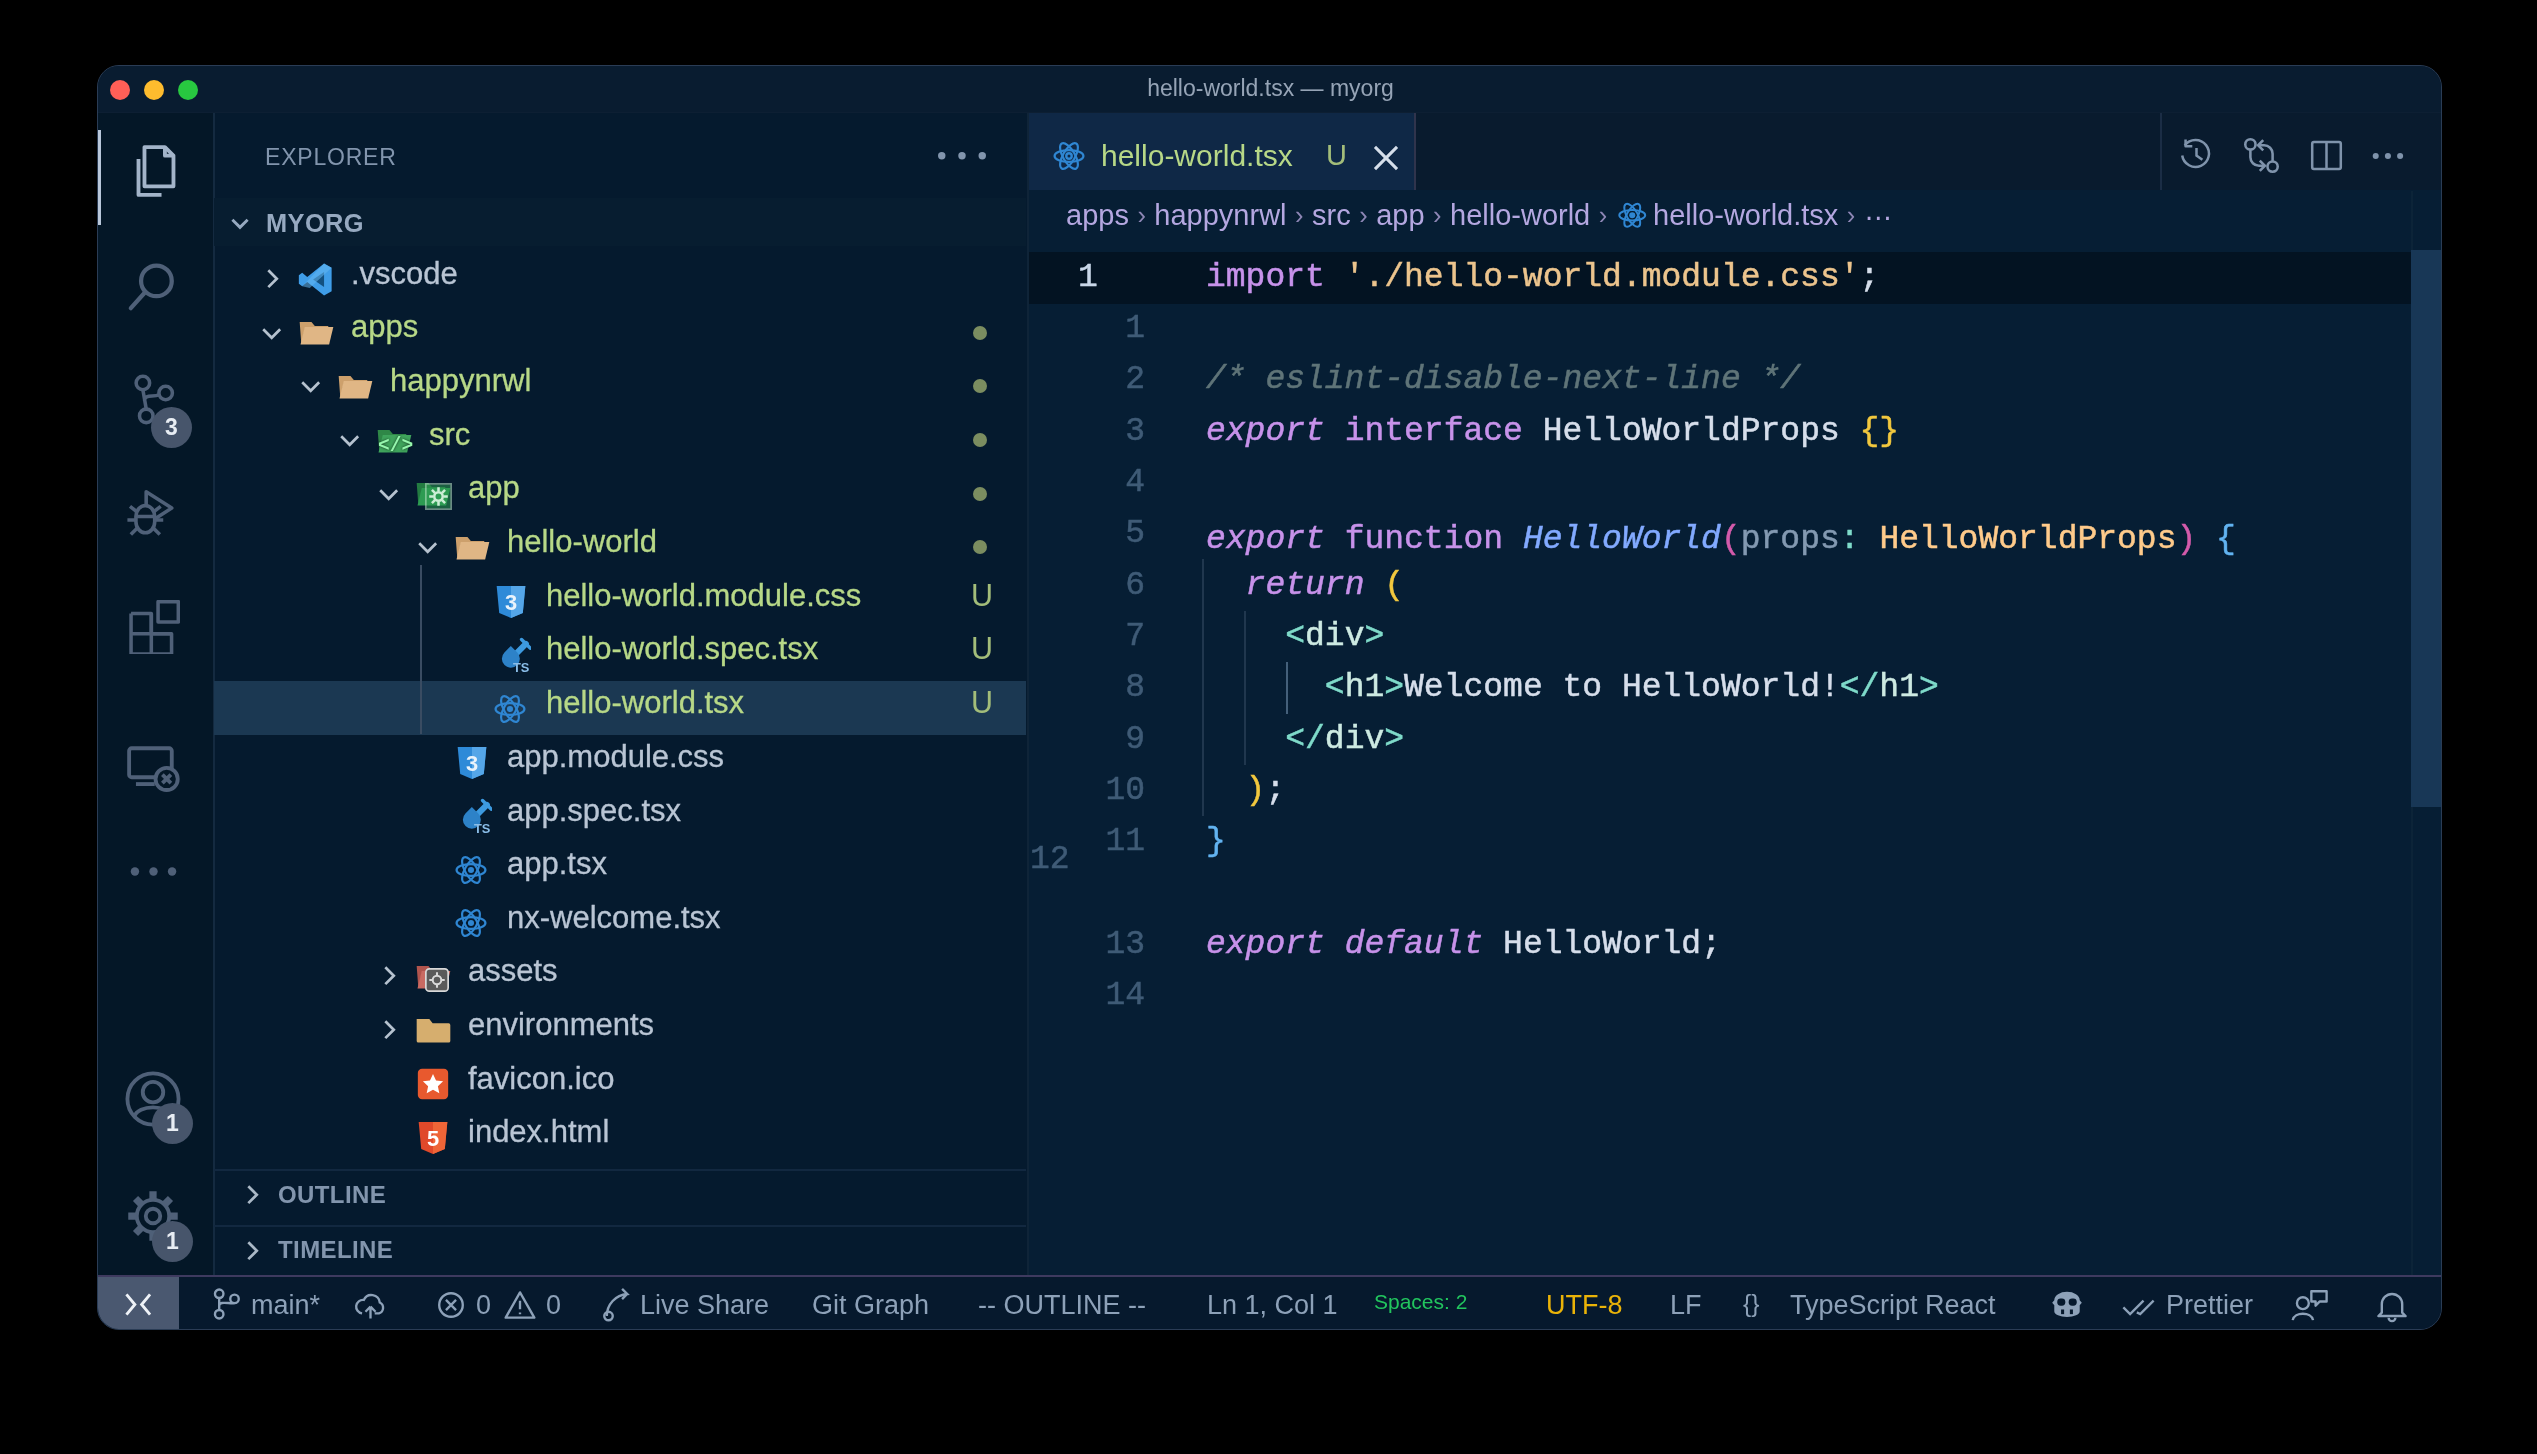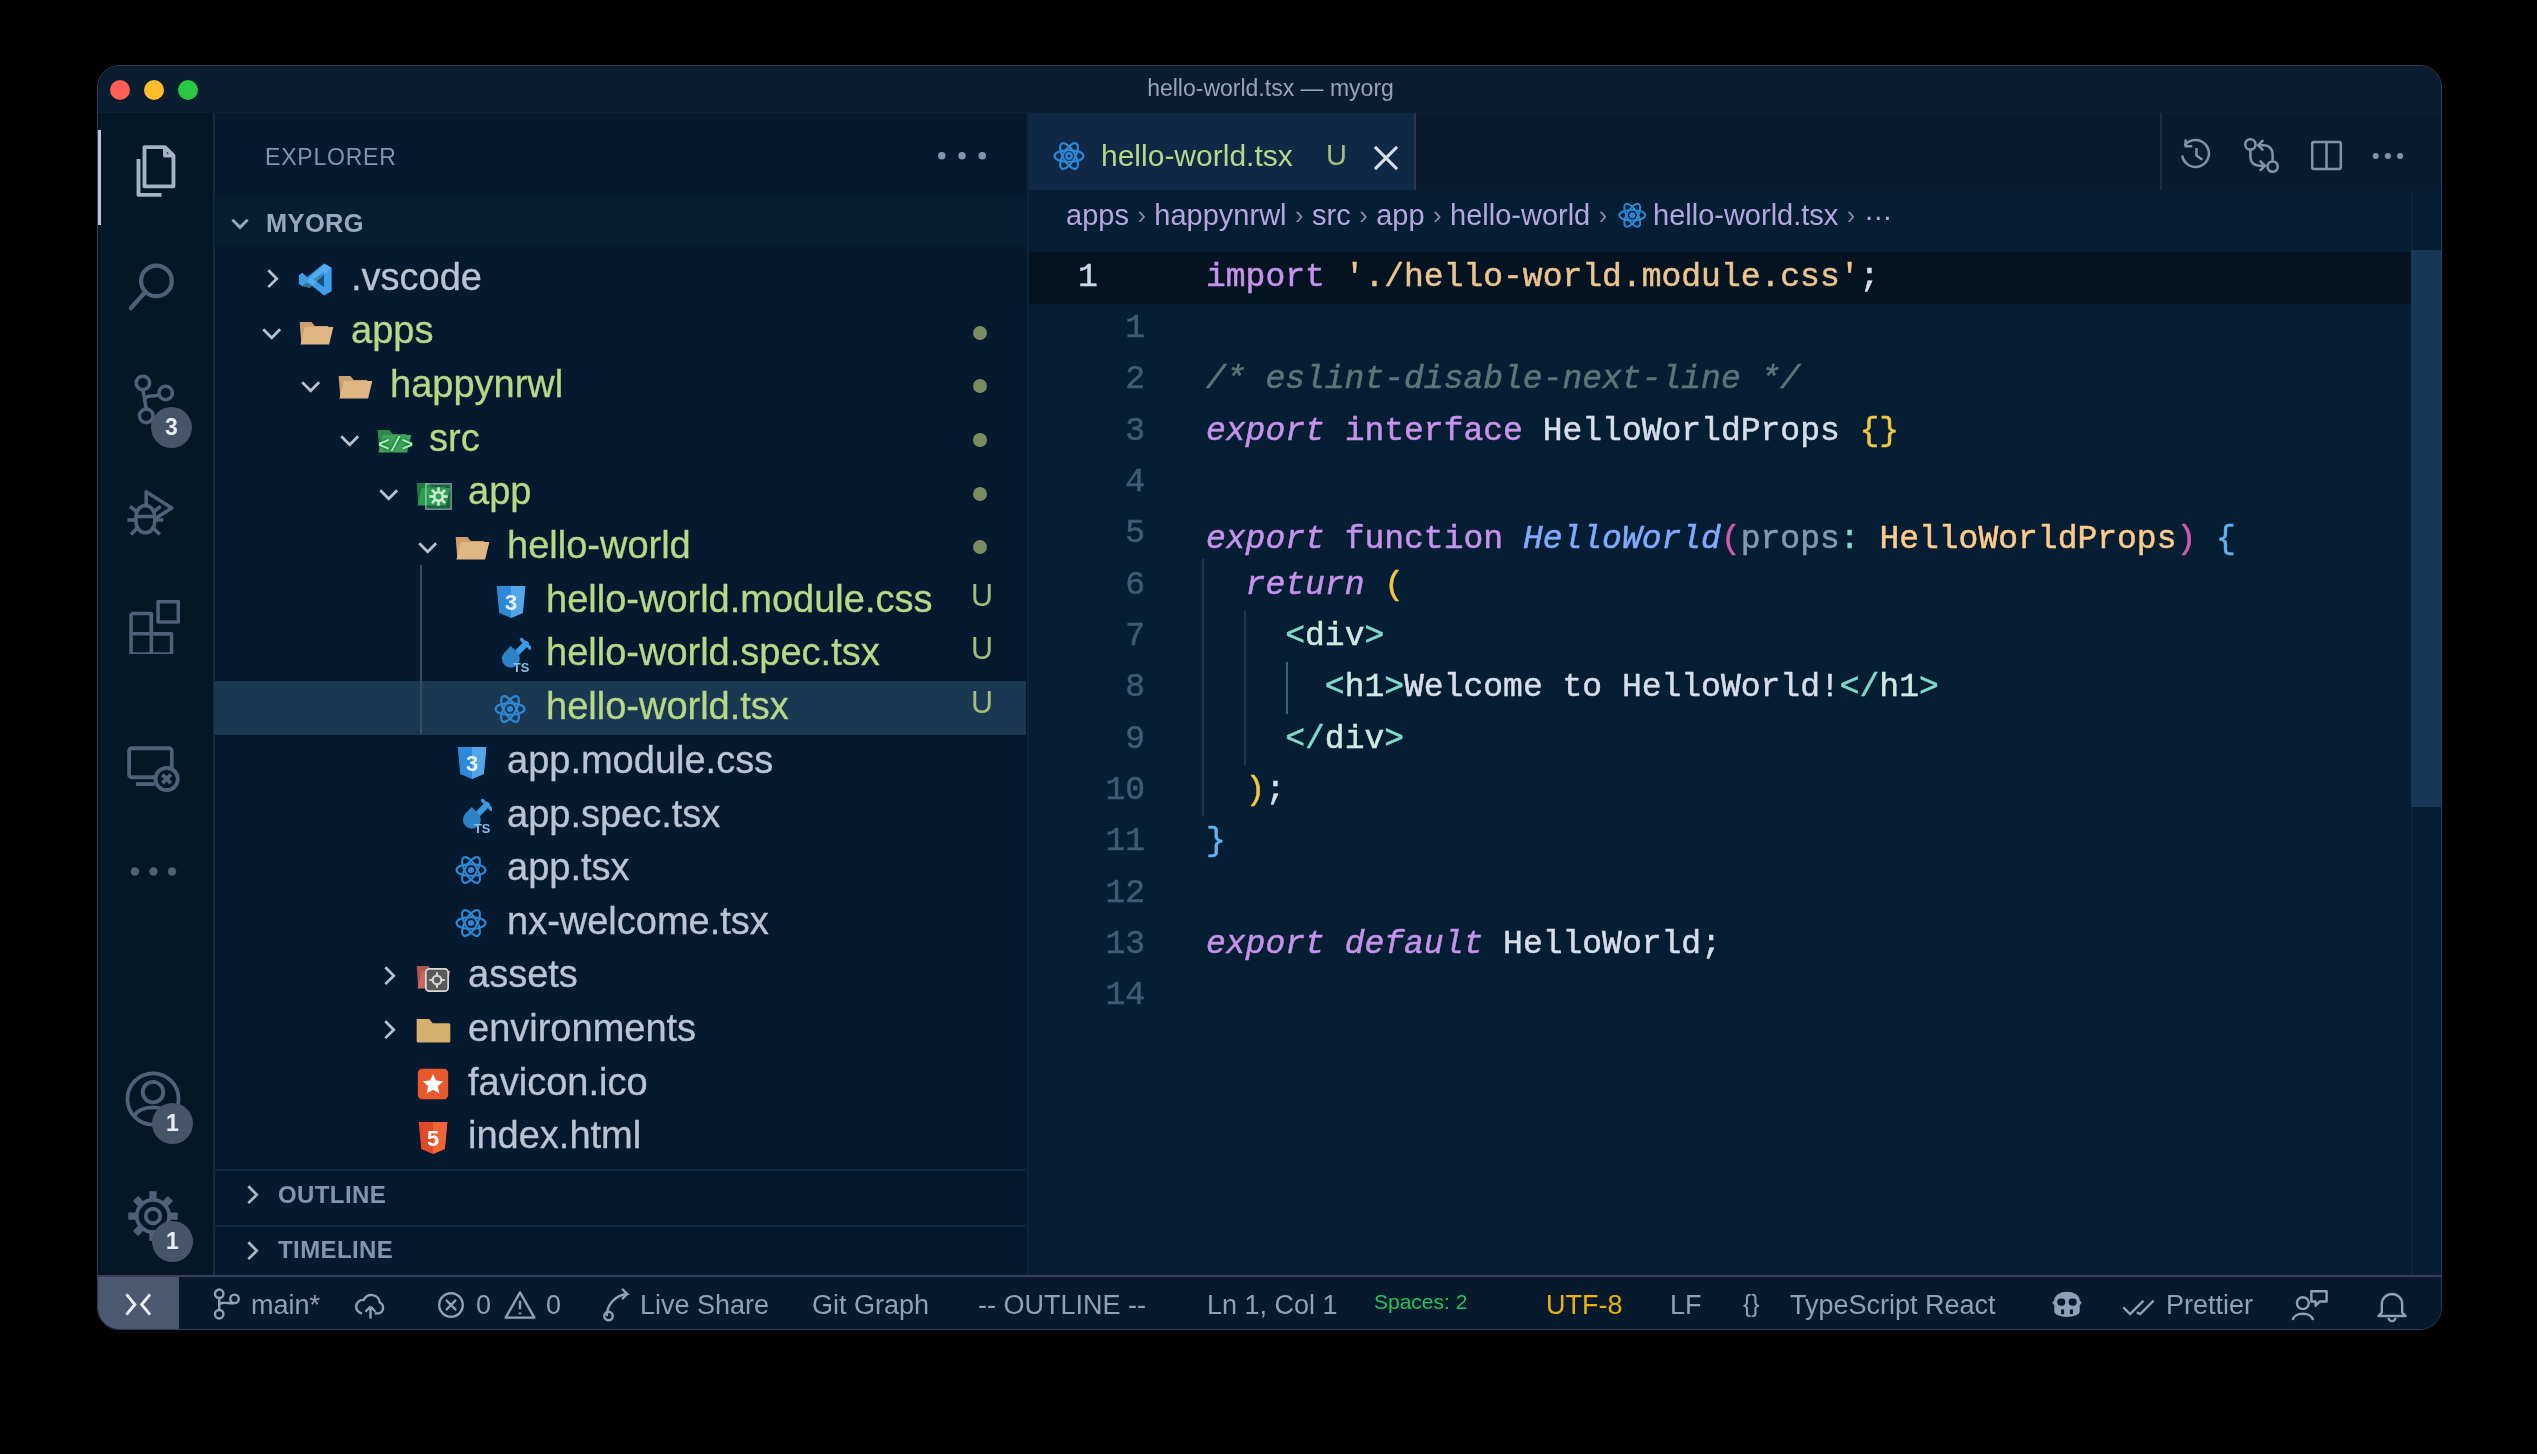--- a/index.html
+++ b/index.html
@@ -2,21 +2,21 @@
 <html style="font-size:13.6px"><head><meta charset="utf-8"><style>
 
 *{margin:0;padding:0;box-sizing:border-box}
 html,body{width:2538px;height:1454px;background:#000;overflow:hidden}
 body{font-family:"Liberation Sans",sans-serif;-webkit-font-smoothing:antialiased}
 #win{position:absolute;left:97px;top:65px;width:2345px;height:1265px;background:#091c30;border-radius:22px;
  border:1.7px solid #2a3c55;overflow:hidden}
 .abs{position:absolute}
 .tl{width:20.3px;height:20.3px;border-radius:50%}
 svg{display:block}
-.lbl{position:absolute;font-size:38px;color:#b9c5d4;white-space:pre;-webkit-text-stroke:0.3px}
+.lbl{position:absolute;font-size:31px;color:#b9c5d4;white-space:pre;-webkit-text-stroke:0.3px}
 .grn{color:#b7d887}
 pre{font-family:"Liberation Mono",monospace;font-size:33px;line-height:51px;white-space:pre;-webkit-text-stroke:0.5px}
 
 </style></head><body>
 <div id="win">
 <div class="abs" style="left:0;top:0;width:2345px;height:46px;background:#091c30"></div>
 <div class="abs tl" style="left:12px;top:13.6px;background:#ff5f57"></div>
 <div class="abs tl" style="left:46px;top:13.6px;background:#febc2e"></div>
 <div class="abs tl" style="left:80px;top:13.6px;background:#28c840"></div>
 <div class="abs" style="left:0;top:24px;width:2345px;height:0;text-align:center"><span style="font-size:23px;color:#96a4b6;position:relative;top:-15.3px">hello-world.tsx — myorg</span></div>
@@ -351,21 +351,21 @@
 <div class="abs" style="left:932px;top:288px;width:115px;text-align:right"><pre style="color:#3f5b76;display:inline-block">2</pre></div>
 <div class="abs" style="left:932px;top:340px;width:115px;text-align:right"><pre style="color:#3f5b76;display:inline-block">3</pre></div>
 <div class="abs" style="left:932px;top:391px;width:115px;text-align:right"><pre style="color:#3f5b76;display:inline-block">4</pre></div>
 <div class="abs" style="left:932px;top:442px;width:115px;text-align:right"><pre style="color:#3f5b76;display:inline-block">5</pre></div>
 <div class="abs" style="left:932px;top:494px;width:115px;text-align:right"><pre style="color:#3f5b76;display:inline-block">6</pre></div>
 <div class="abs" style="left:932px;top:545px;width:115px;text-align:right"><pre style="color:#3f5b76;display:inline-block">7</pre></div>
 <div class="abs" style="left:932px;top:596px;width:115px;text-align:right"><pre style="color:#3f5b76;display:inline-block">8</pre></div>
 <div class="abs" style="left:932px;top:648px;width:115px;text-align:right"><pre style="color:#3f5b76;display:inline-block">9</pre></div>
 <div class="abs" style="left:932px;top:699px;width:115px;text-align:right"><pre style="color:#3f5b76;display:inline-block">10</pre></div>
 <div class="abs" style="left:932px;top:750px;width:115px;text-align:right"><pre style="color:#3f5b76;display:inline-block">11</pre></div>
-<div class="abs" style="left:932px;top:802px;width:115px;text-align:right"><pre style="color:#3f5b76;display:inline-block">12</pre></div>
+<div class="abs" style="left:932px;top:768px;width:115px;"><pre style="color:#3f5b76;display:inline-block">12</pre></div>
 <div class="abs" style="left:932px;top:853px;width:115px;text-align:right"><pre style="color:#3f5b76;display:inline-block">13</pre></div>
 <div class="abs" style="left:932px;top:904px;width:115px;text-align:right"><pre style="color:#3f5b76;display:inline-block">14</pre></div>
 <div class="abs" style="left:1108px;top:186px">
       <pre><span style="color:#c792ea;">import</span><span style="color:#d6deeb"> </span><span style="color:#ecc48d">'./hello-world.module.css'</span><span style="color:#d6deeb">;</span></pre>
     </div>
 <div class="abs" style="left:1108px;top:288px">
       <pre><span style="color:#5f7478;font-style:italic">/* eslint-disable-next-line */</span></pre>
     </div>
 <div class="abs" style="left:1108px;top:340px">
       <pre><span style="color:#c792ea;font-style:italic">export</span> <span style="color:#c792ea">interface</span> <span style="color:#d6deeb">HelloWorldProps</span> <span style="color:#f2c83e">{}</span></pre>

